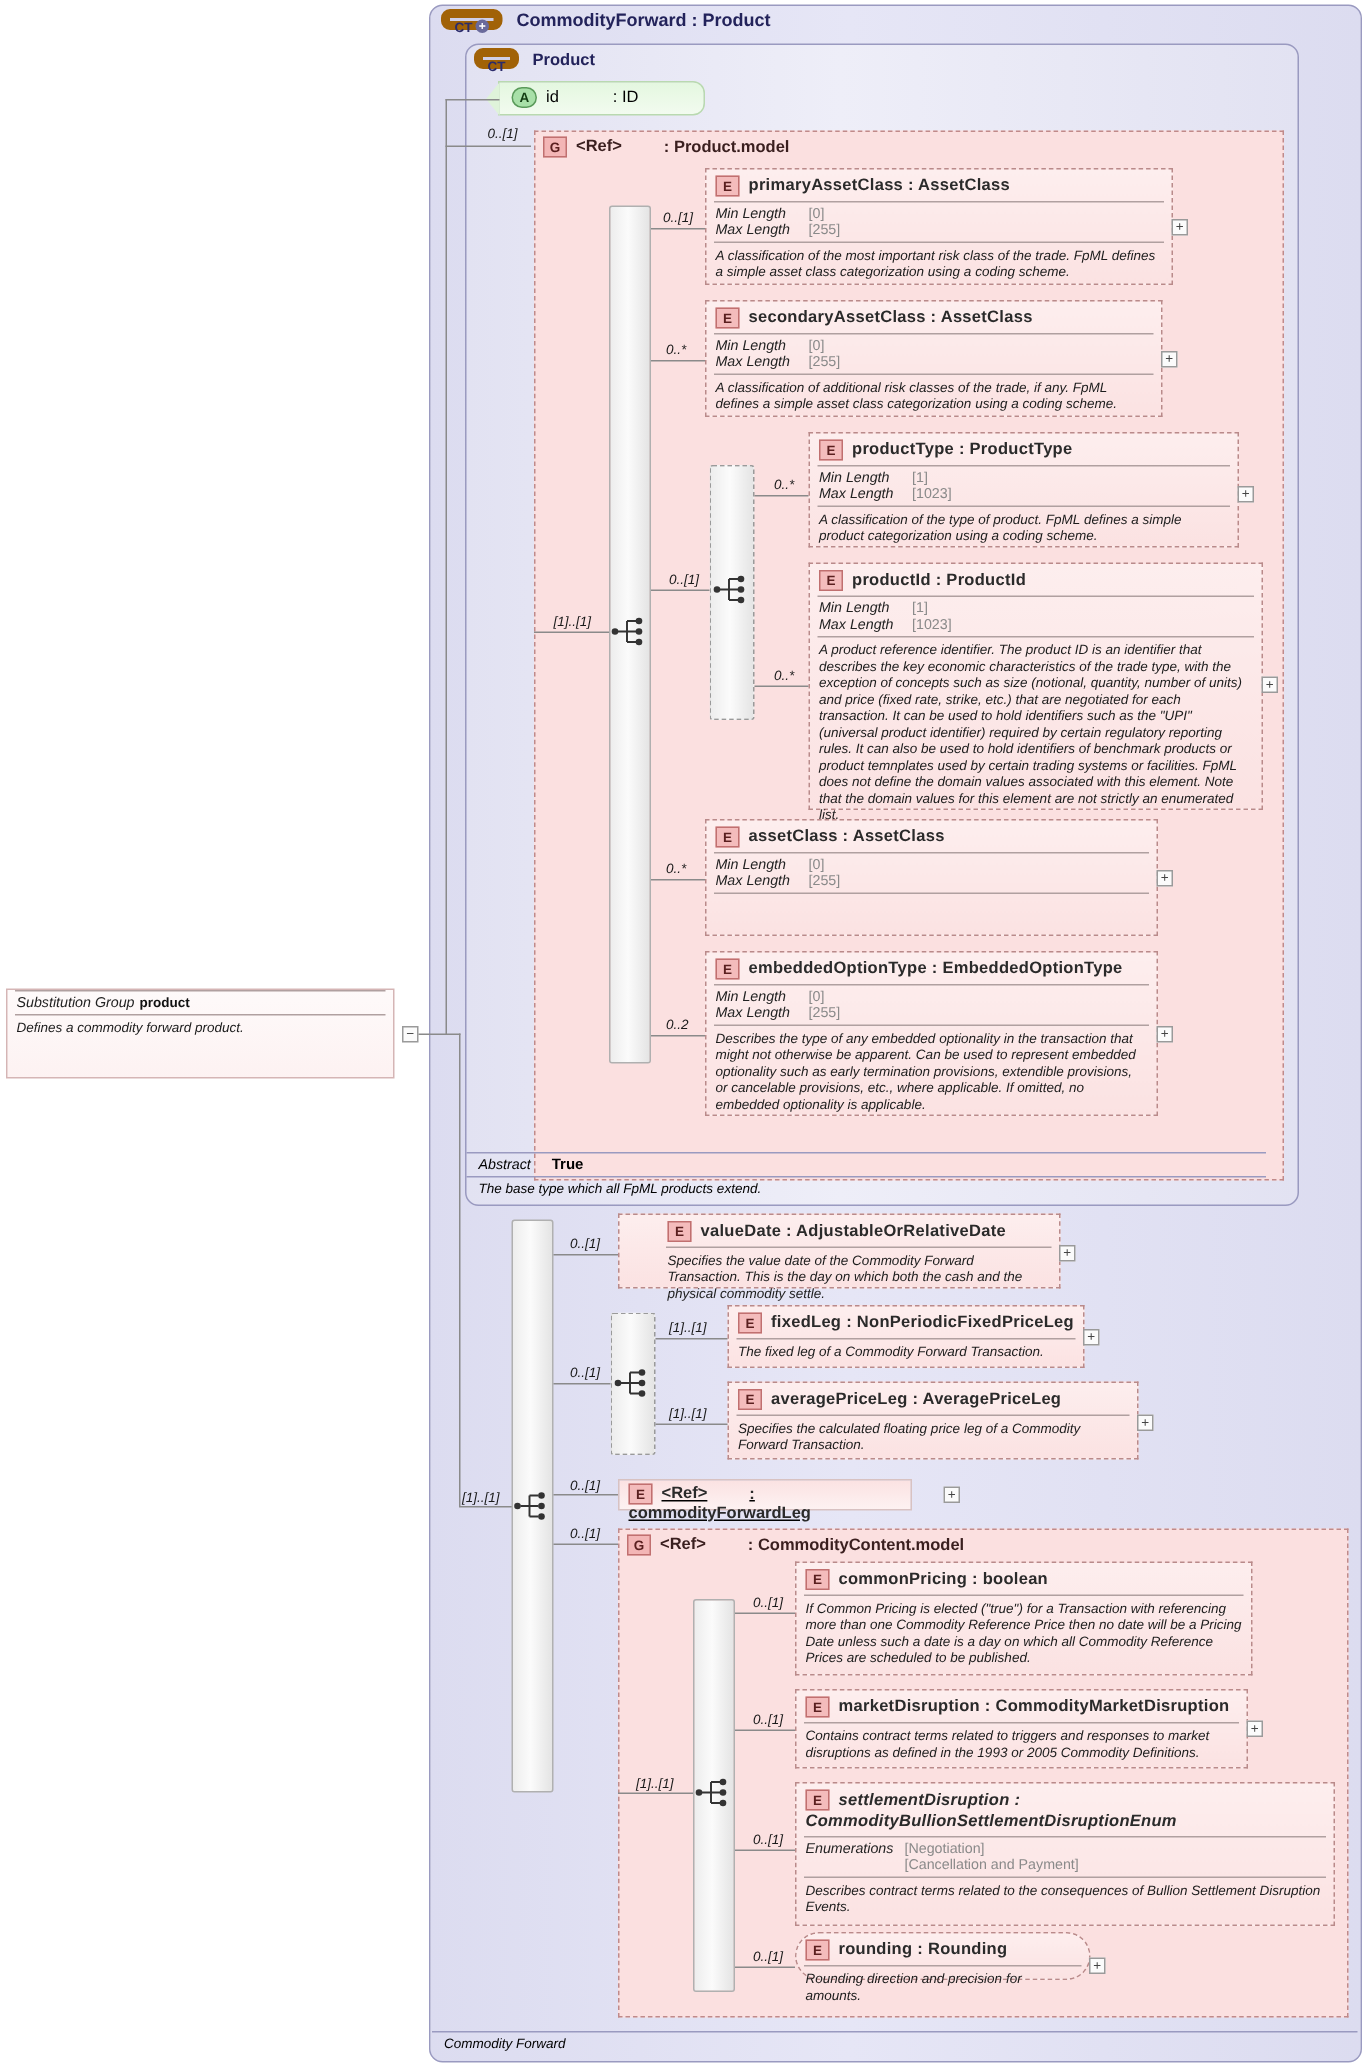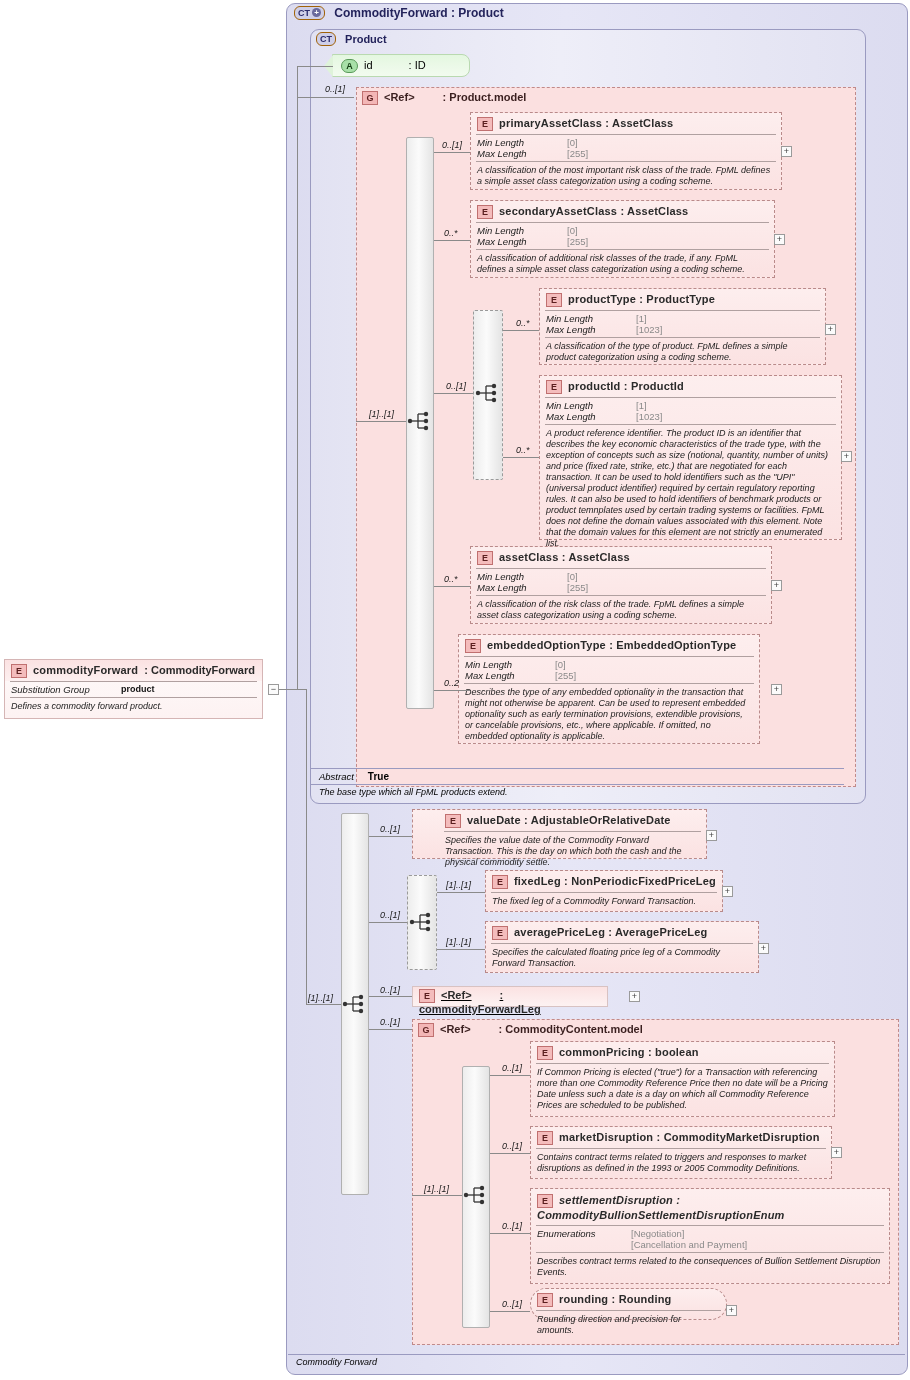--- a/index.html
+++ b/index.html
@@ -29,21 +29,21 @@
   }
   .ct-title {
     position:absolute;
     font-size:12px;
     font-weight:bold;
     color:#23235b;
     white-space:nowrap;
   }
   .ct-badge {
     display:inline-block;
-    border:1px solid #a16207;
+    border:6px solid #a16207;
     border-radius:6px;
     background:#cfcfe8;
     font-size:9px;
     font-weight:bold;
     color:#2b2b6b;
     padding:0 3px;
     line-height:12px;
     height:14px;
     vertical-align:middle;
     position:relative;
@@ -98,21 +98,21 @@
     padding:4px 6px 3px 6px;
     line-height:13px;
   }
   .ebox .hdr .nm { letter-spacing:0.2px; }
   .ebox .rule { height:1px; background:#b0a0a0; margin:0 5px; }
   .facets {
     padding:2px 6px;
     font-size:9.5px;
     line-height:11px;
   }
-  .facets .row { display:flex;gap:28px; }
+  .facets .row { display:flex; }
   .facets .lbl { font-style:italic; color:#222; width:62px; flex:0 0 62px; }
   .facets .val { color:#8a8a8a; }
   .doc {
     padding:3px 6px 4px 6px;
     font-size:9px;
     font-style:italic;
     line-height:11px;
     color:#1c1c1c;
   }
 
@@ -340,27 +340,26 @@
     <div class="row">
         <span class="lbl">Min Length</span>
         <span class="val">[0]</span>
       </div>
     <div class="row">
         <span class="lbl">Max Length</span>
         <span class="val">[255]</span>
       </div>
   </div>
   <div class="rule"></div>
-  <div class="doc">A classification of the risk class of the trade. FpML defines a simple asset class categorization using a coding scheme.</div>
 </div>
 <div class="pm" style="left:771px; top:580px;">+</div>
 <div class="ln lnh" style="left:434px; top:586px; width:36px; height:1px;"></div>
 <div class="card" style="left:444px; top:574px;">0..*</div>
 
-<div class="ebox" style="left:458px; top:634px; width:302px; height:110px;">
+<div class="ebox" style="left:470px; top:634px; width:302px; height:110px;">
   <div class="hdr">
     <span class="badge">E</span><span class="nm">embeddedOptionType : EmbeddedOptionType</span>
   </div>
   <div class="rule"></div>
   <div class="facets">
     <div class="row">
         <span class="lbl">Min Length</span>
         <span class="val">[0]</span>
       </div>
     <div class="row">
@@ -378,23 +377,20 @@
 <div class="band" style="left:311px; top:768px; width:533px;">
   <div class="rl"></div>
   <div class="abstract">
     <i>Abstract</i><b>True</b>
   </div>
   <div class="rl"></div>
   <div class="descr">The base type which all FpML products extend.</div>
 </div>
 
 <div class="ebox solid" style="left:4px; top:659px; width:259px; height:60px; border:1px solid #d5b5b5;">
-  <div class="hdr" style="background:linear-gradient(to bottom,#fbe2e2,#fdf0f0);">
-    <span class="badge">E</span><span class="nm">commodityForward</span><span style="margin-left:6px;">: CommodityForward</span>
-  </div>
   <div class="rule"></div>
   <div class="facets">
     <div class="row">
       <span class="lbl" style="width:82px;flex:0 0 82px;">Substitution Group</span>
       <span style="color:#111;font-weight:bold;font-size:9px;">product</span>
     </div>
   </div>
   <div class="rule"></div>
   <div class="doc">Defines a commodity forward product.</div>
 </div>

